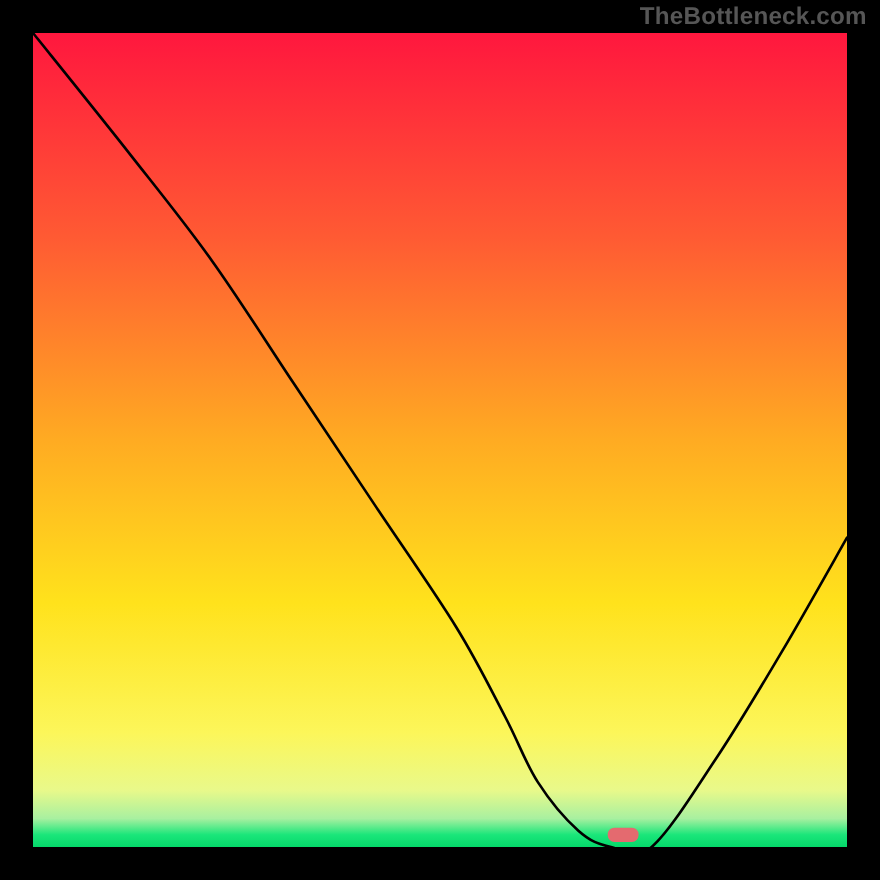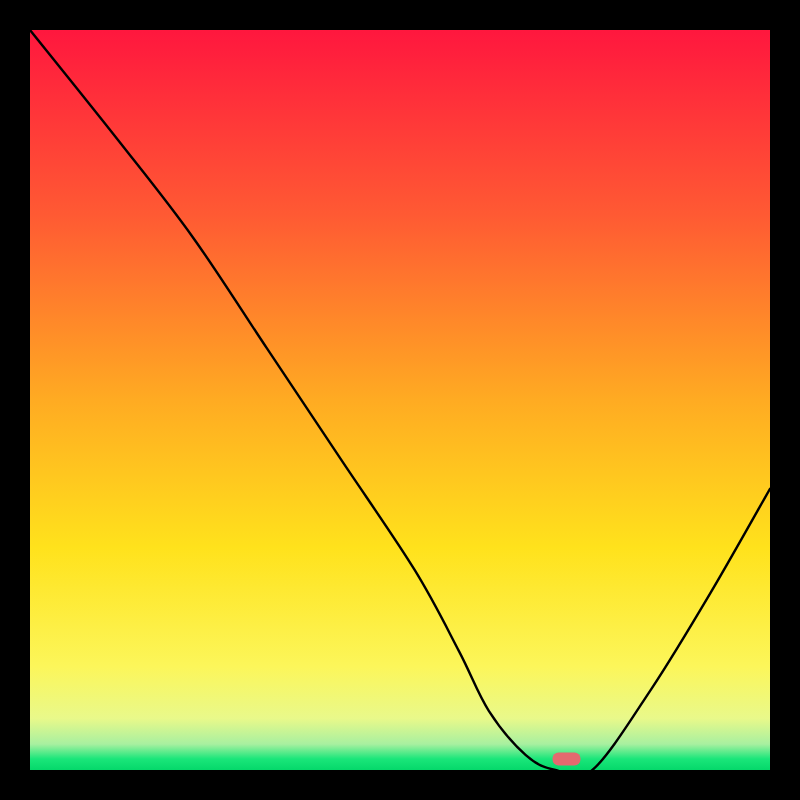--- a/index.html
+++ b/index.html
@@ -32,20 +32,21 @@
     top: 30px;
     width: 740px;
     height: 740px;
     display: block;
   }
 </style>
 </head>
 <body>
 
 <div class="frame">
+  <div class="watermark">TheBottleneck.com</div>
 
   <svg class="plot" viewBox="0 0 740 740" preserveAspectRatio="none">
     <defs>
       <linearGradient id="bg-grad" x1="0" y1="0" x2="0" y2="1">
           <stop offset="0%" stop-color="#ff173e"></stop>
           <stop offset="25%" stop-color="#ff5a33"></stop>
           <stop offset="50%" stop-color="#ffab22"></stop>
           <stop offset="70%" stop-color="#ffe21c"></stop>
           <stop offset="86%" stop-color="#fcf65a"></stop>
           <stop offset="93%" stop-color="#e9f98a"></stop>

